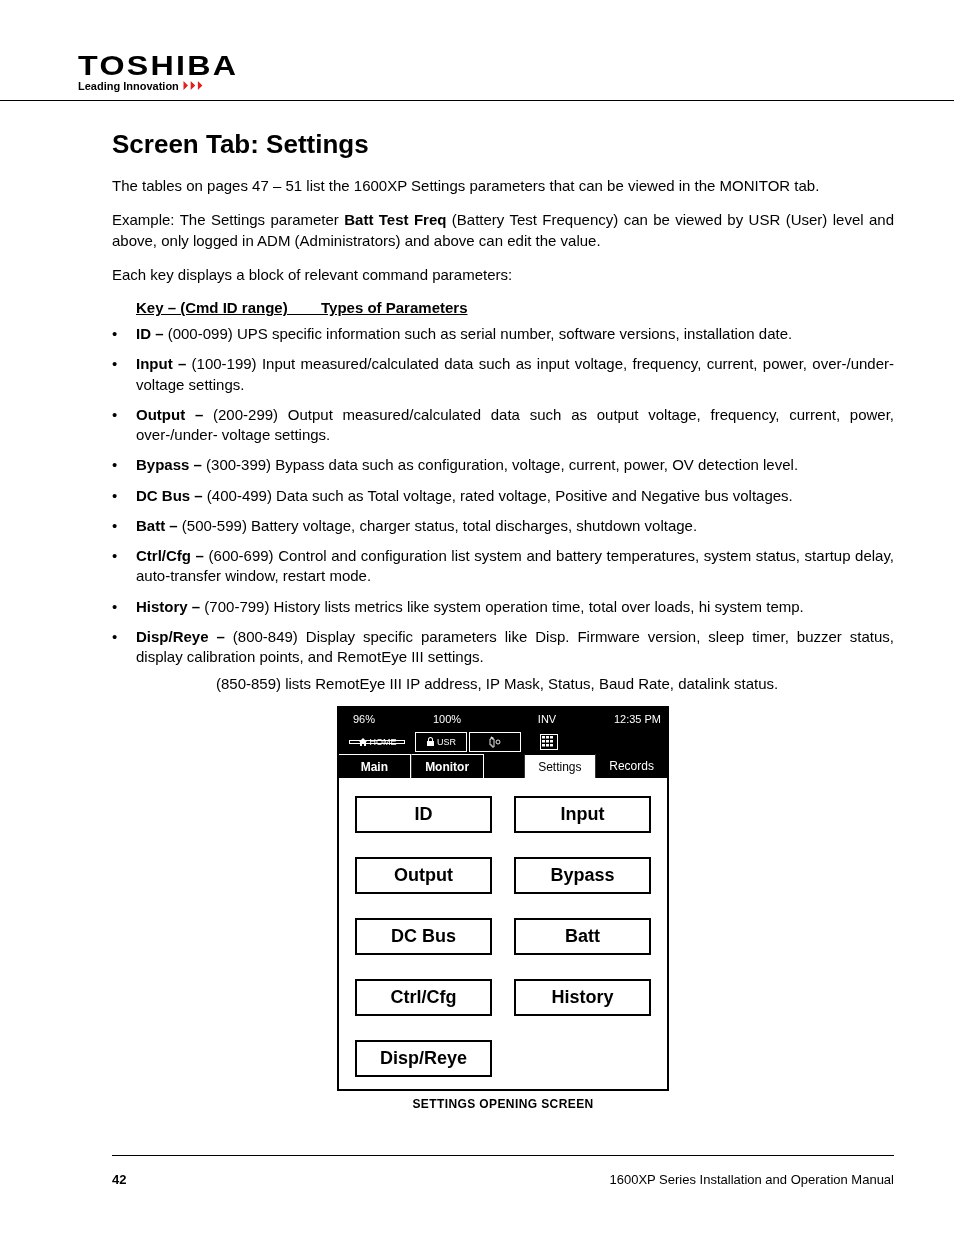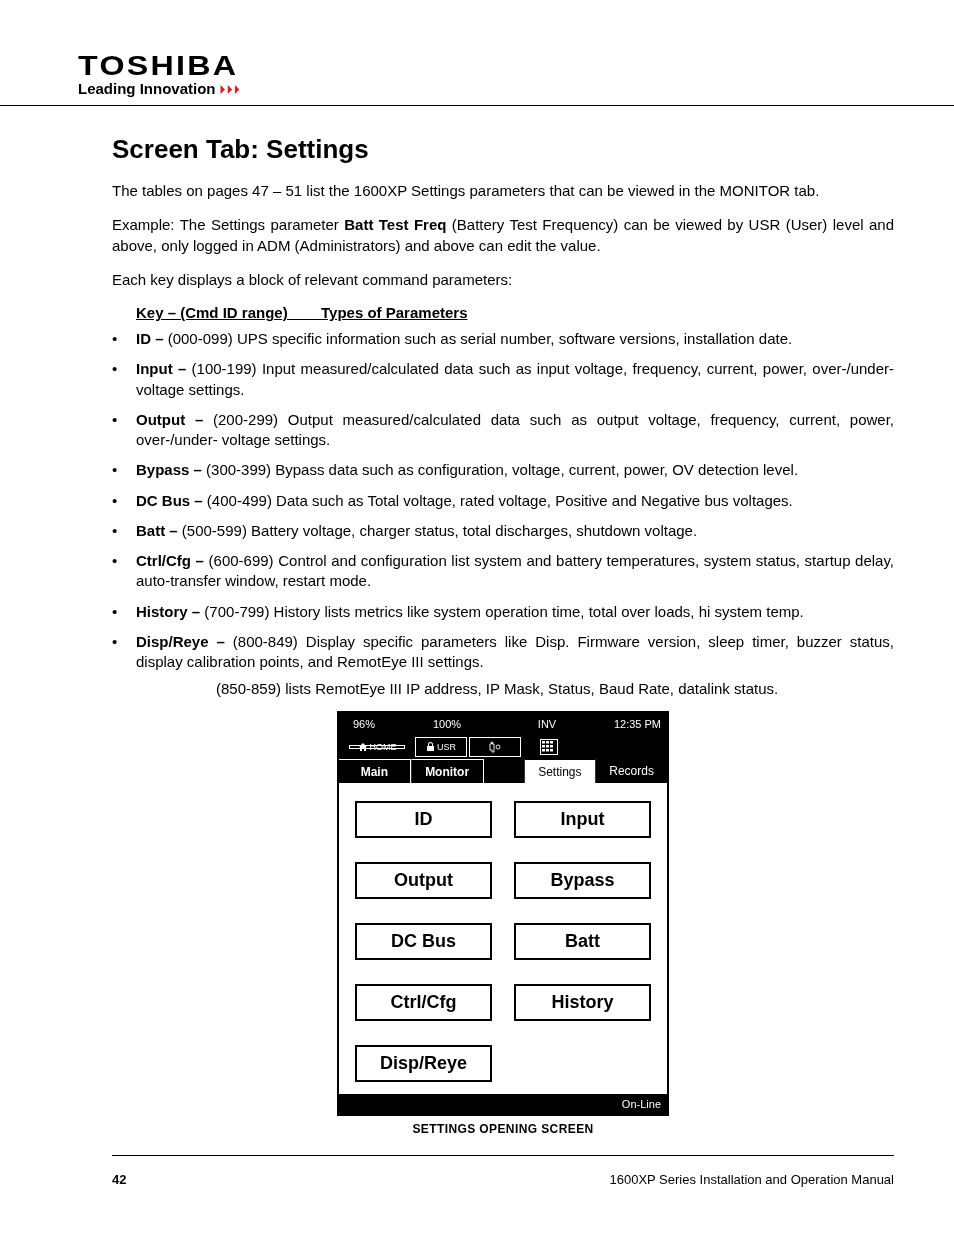--- a/index.html
+++ b/index.html
@@ -17,21 +17,21 @@
   }
   
   .brand {
     font-size: 28px;
     font-weight: 900;
     letter-spacing: 2px;
     transform: scaleX(1.15);
     transform-origin: left;
   }
   .tagline {
-    font-size: 15px;
+    font-size: 11px;
     font-weight: 700;
     margin-top: -2px;
     display: flex;
     align-items: center;
     gap: 4px;
   }
   .chevrons svg { height: 9px; }
   .rule {
     border: none;
     border-top: 1px solid #000;
@@ -322,21 +322,20 @@
             <div class="key-btn">Input</div>
             <div class="key-btn">Output</div>
             <div class="key-btn">Bypass</div>
             <div class="key-btn">DC Bus</div>
             <div class="key-btn">Batt</div>
             <div class="key-btn">Ctrl/Cfg</div>
             <div class="key-btn">History</div>
             <div class="key-btn">Disp/Reye</div>
           </div>
 
-        <div class="footerbar">On-Line</div>
       </div>
       <div class="caption">SETTINGS OPENING SCREEN</div>
     </div>
   </div>
 </div>
 
 <div class="pagefoot">
   <span class="num">42</span>
   <span class="manual">1600XP Series Installation and Operation Manual</span>
 </div>

